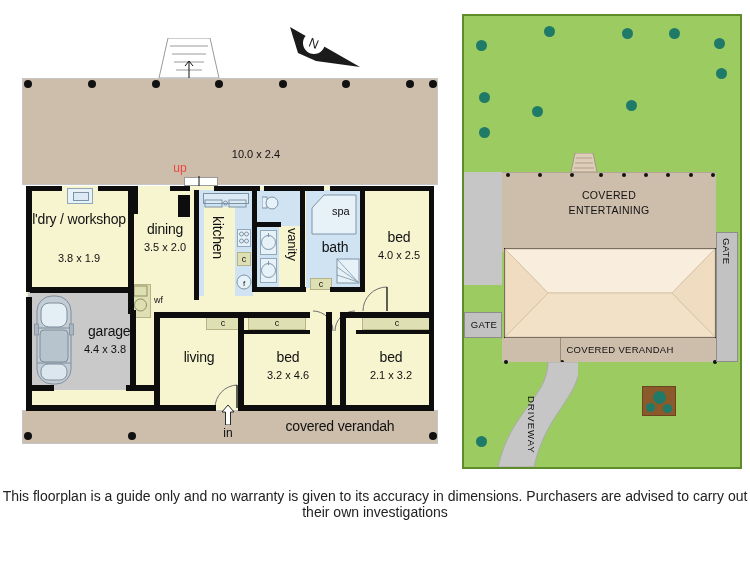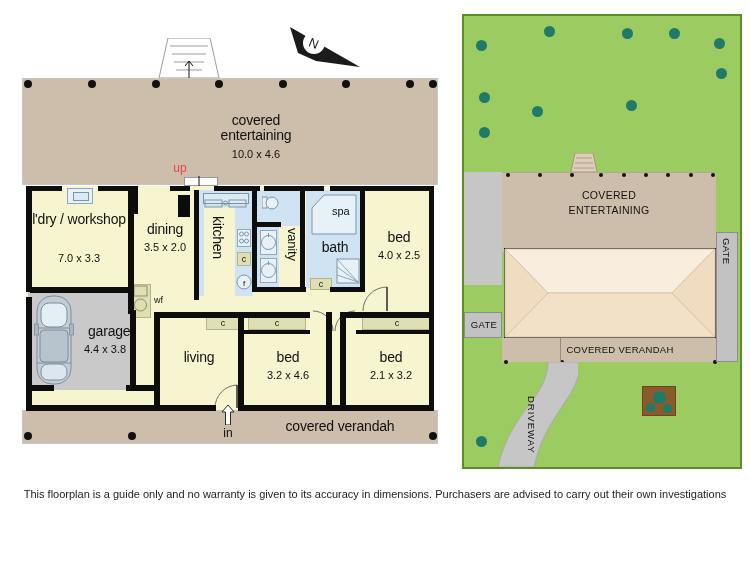--- a/index.html
+++ b/index.html
@@ -84,21 +84,21 @@
   
   #title-block {
     position: absolute; left: 0; top: 474px; width: 750px; text-align: center;
   }
   #plan-title {
     font-size: 31px; color: #1a1a1a; letter-spacing: -0.3px;
     font-family: "Liberation Sans", sans-serif;
   }
   #plan-disclaimer {
     margin-top: 14px;
-    font-size: 11px; color: #222;
+    font-size: 14px; color: #222;
     font-family: "Liberation Sans", sans-serif;
   }
 
   
   #north-arrow { left: 288px; top: 23px; width: 78px; height: 52px; }
 </style>
 </head>
 <body>
 
 <div class="abs" id="floorplan-panel">
@@ -133,24 +133,21 @@
 
   <div class="abs pier" style="left:24px;  top:80px;"></div>
   <div class="abs pier" style="left:88px;  top:80px;"></div>
   <div class="abs pier" style="left:152px; top:80px;"></div>
   <div class="abs pier" style="left:215px; top:80px;"></div>
   <div class="abs pier" style="left:279px; top:80px;"></div>
   <div class="abs pier" style="left:342px; top:80px;"></div>
   <div class="abs pier" style="left:406px; top:80px;"></div>
   <div class="abs pier" style="left:429px; top:80px;"></div>
 
-  <div class="abs rm-name nosel ctr" style="left:196px; top:113px; width:120px; height:16px; display:block; text-align:center;">
-    <span>covered entertaining</span>
-  </div>
-  <div class="abs rm-dim nosel" style="left:196px; top:148px; width:120px; text-align:center;">10.0 x 4.6</div>
+  <div class="abs rm-dim nosel" style="left:196px; top:148px; width:120px; text-align:center;">10.0 x 2.4</div>
 
   <div class="abs c-white" style="left:184px; top:177px; width:34px; height:22px; border:1px solid #9a9a9a;">
     <div class="abs stair-line" style="left:0; top:7px; width:32px;"></div>
     <div class="abs stair-line" style="left:0; top:14px; width:32px;"></div>
   </div>
   <div class="abs upword nosel" style="left:163px; top:161px; width:34px; text-align:center;">up</div>
   <div class="abs" style="left:192px; top:176px; width:14px; height:24px;">
     <svg width="14" height="24" viewBox="0 0 14 24">
       <line x1="7" y1="0" x2="7" y2="19" stroke="#111" stroke-width="1"></line>
       <polyline points="3,15 7,20 11,15" fill="none" stroke="#111" stroke-width="1"></polyline>
@@ -159,21 +156,21 @@
 
   <div class="abs c-room" style="left:26px; top:186px; width:408px; height:225px;"></div>
 
   <div class="abs c-room" style="left:28px; top:188px; width:102px; height:102px;"></div>
   <div class="abs fx" style="left:67px; top:188px; width:26px; height:16px;">
     <div class="abs fx-d" style="left:5px; top:3px; width:16px; height:9px;"></div>
   </div>
   <div class="abs rm-name nosel" style="left:30px; top:212px; width:98px; text-align:center;">
     <span>l'dry / workshop</span>
   </div>
-  <div class="abs rm-dim nosel" style="left:30px; top:252px; width:98px; text-align:center;">7.0 x 3.3</div>
+  <div class="abs rm-dim nosel" style="left:30px; top:252px; width:98px; text-align:center;">3.8 x 1.9</div>
 
   <div class="abs c-garage" style="left:28px; top:290px; width:102px; height:100px;"></div>
 
   <div class="abs" style="left:34px; top:294px; width:40px; height:92px;">
     <svg width="40" height="92" viewBox="0 0 40 92">
       <rect x="3" y="2" width="34" height="88" rx="15" fill="#c3cdd6" stroke="#7f8e9b" stroke-width="1"></rect>
       <rect x="7" y="9" width="26" height="24" rx="8" fill="#e4eef5" stroke="#7f8e9b" stroke-width="1"></rect>
       <rect x="6" y="36" width="28" height="32" rx="4" fill="#b7c3cd" stroke="#7f8e9b" stroke-width="1"></rect>
       <rect x="7" y="70" width="26" height="16" rx="7" fill="#dbe6ee" stroke="#7f8e9b" stroke-width="1"></rect>
       <line x1="3" y1="34" x2="37" y2="34" stroke="#7f8e9b" stroke-width="1"></line>

